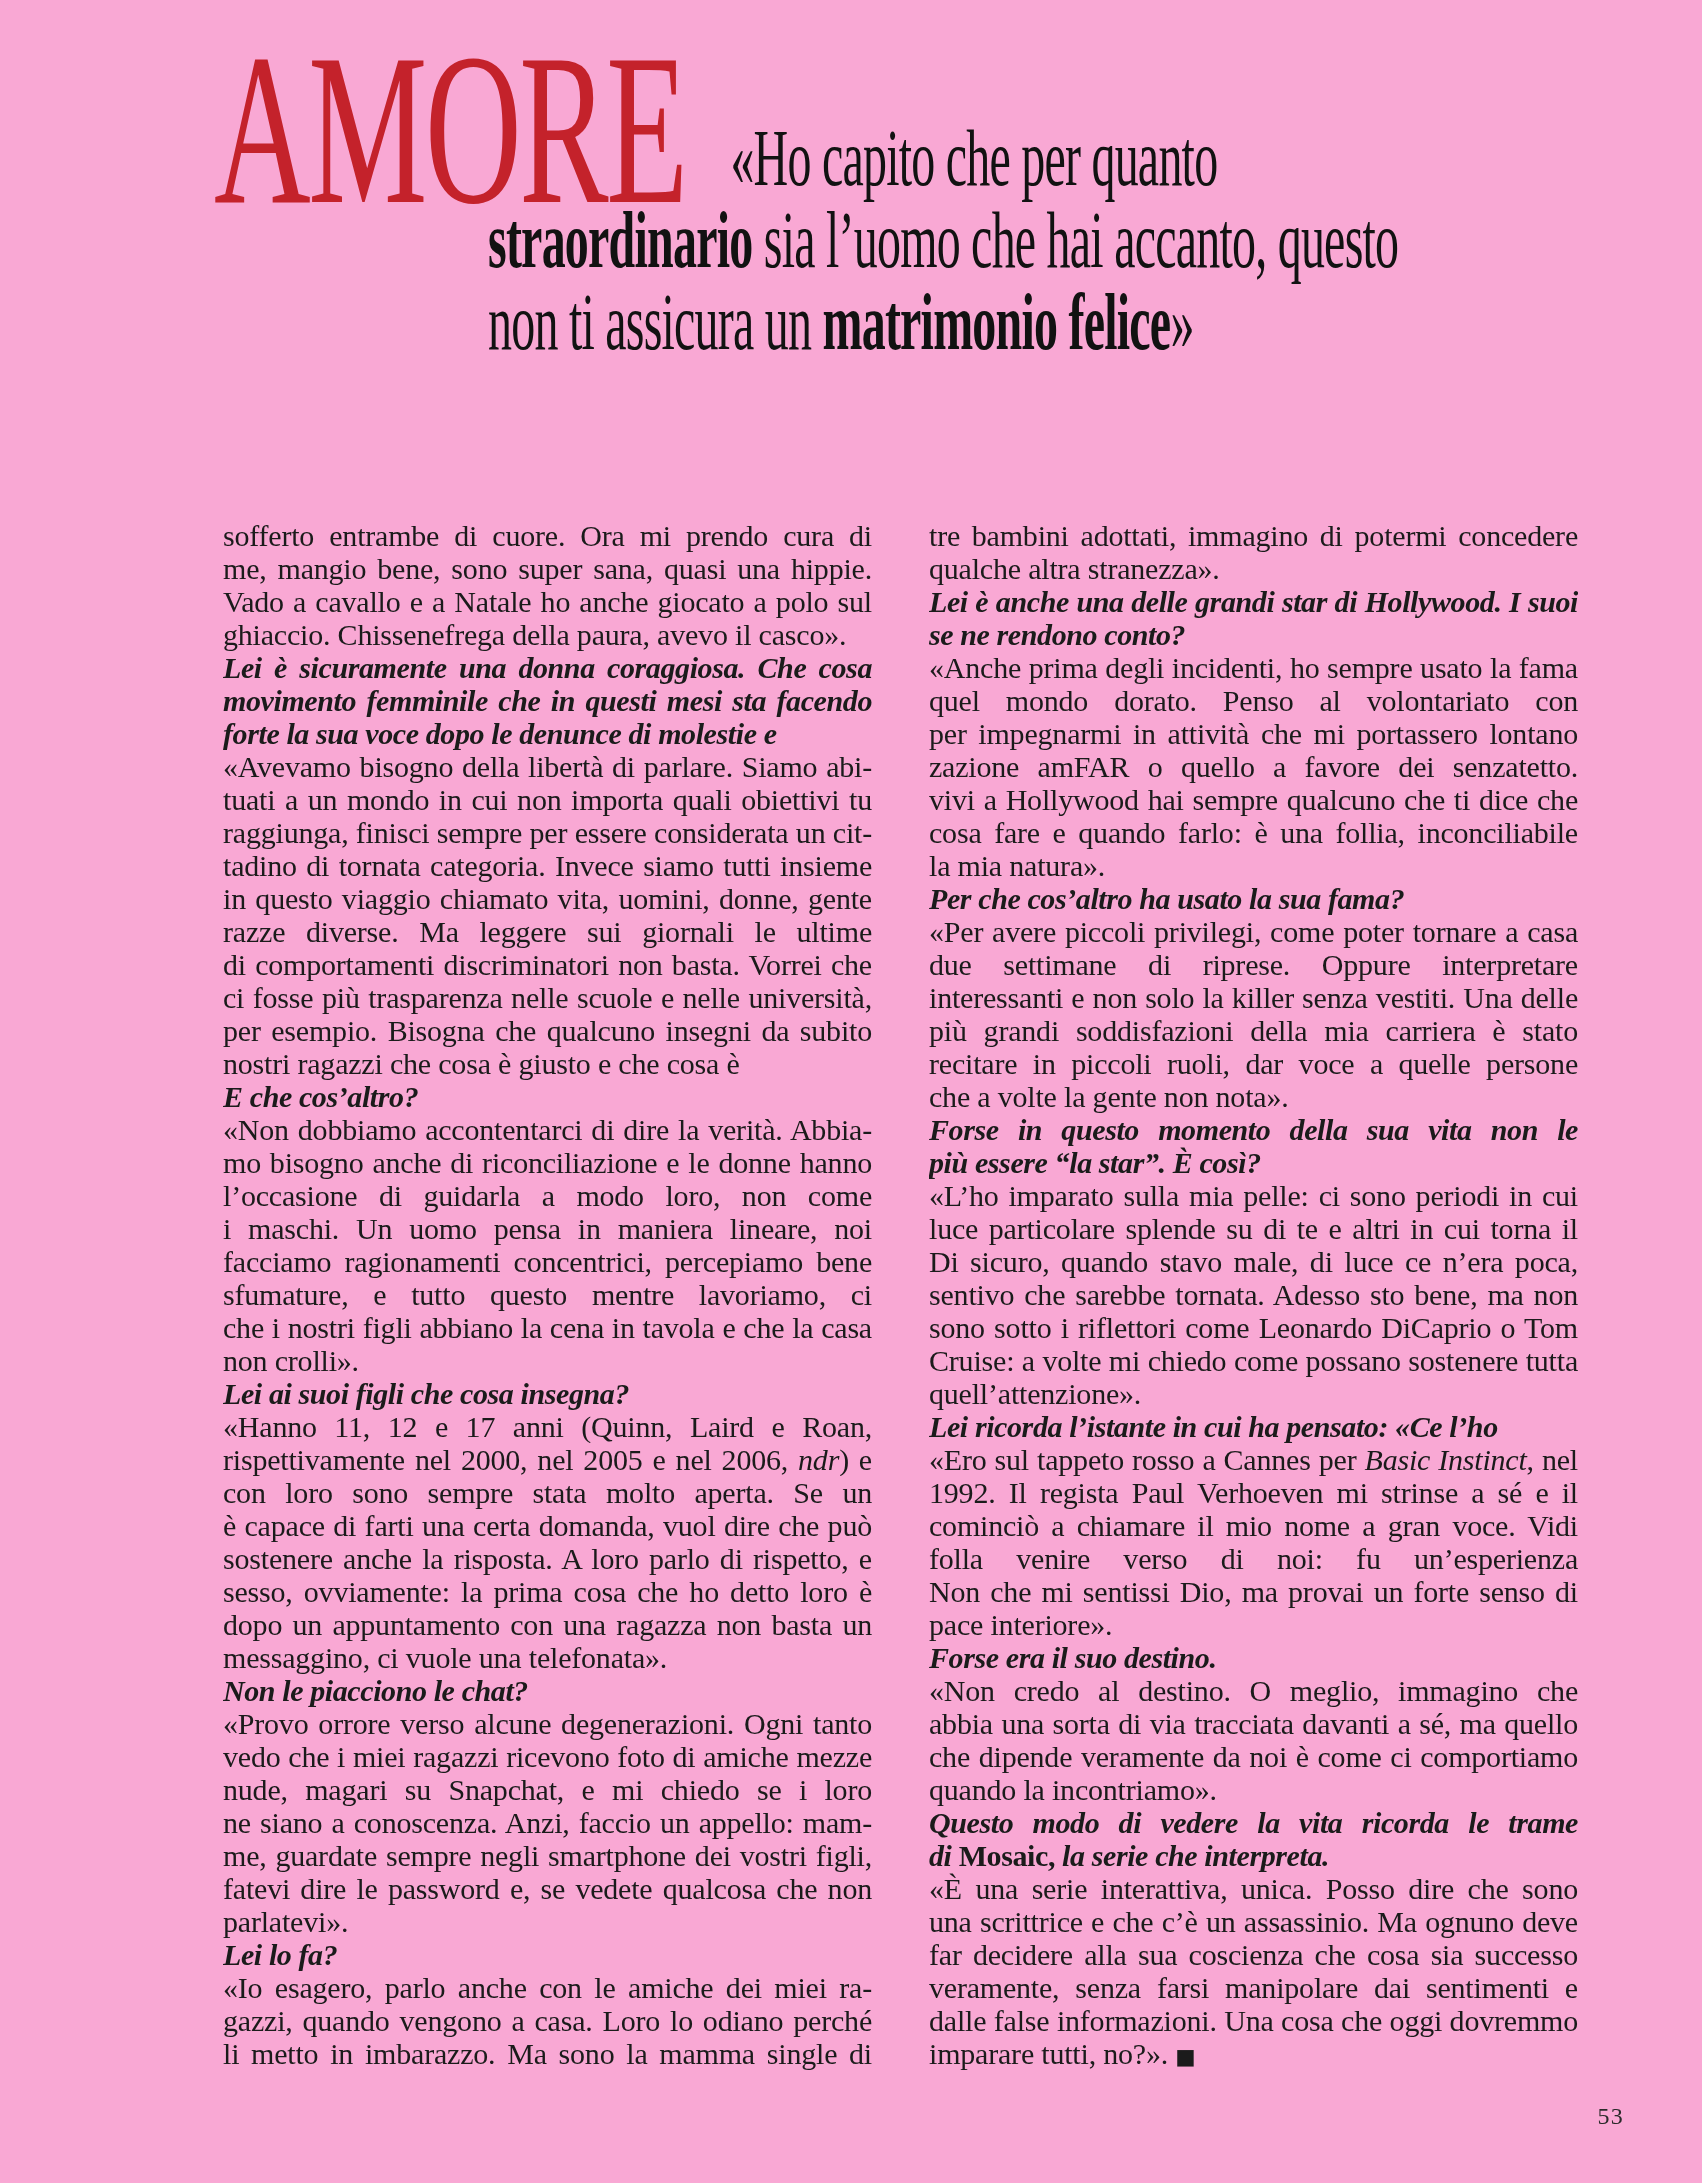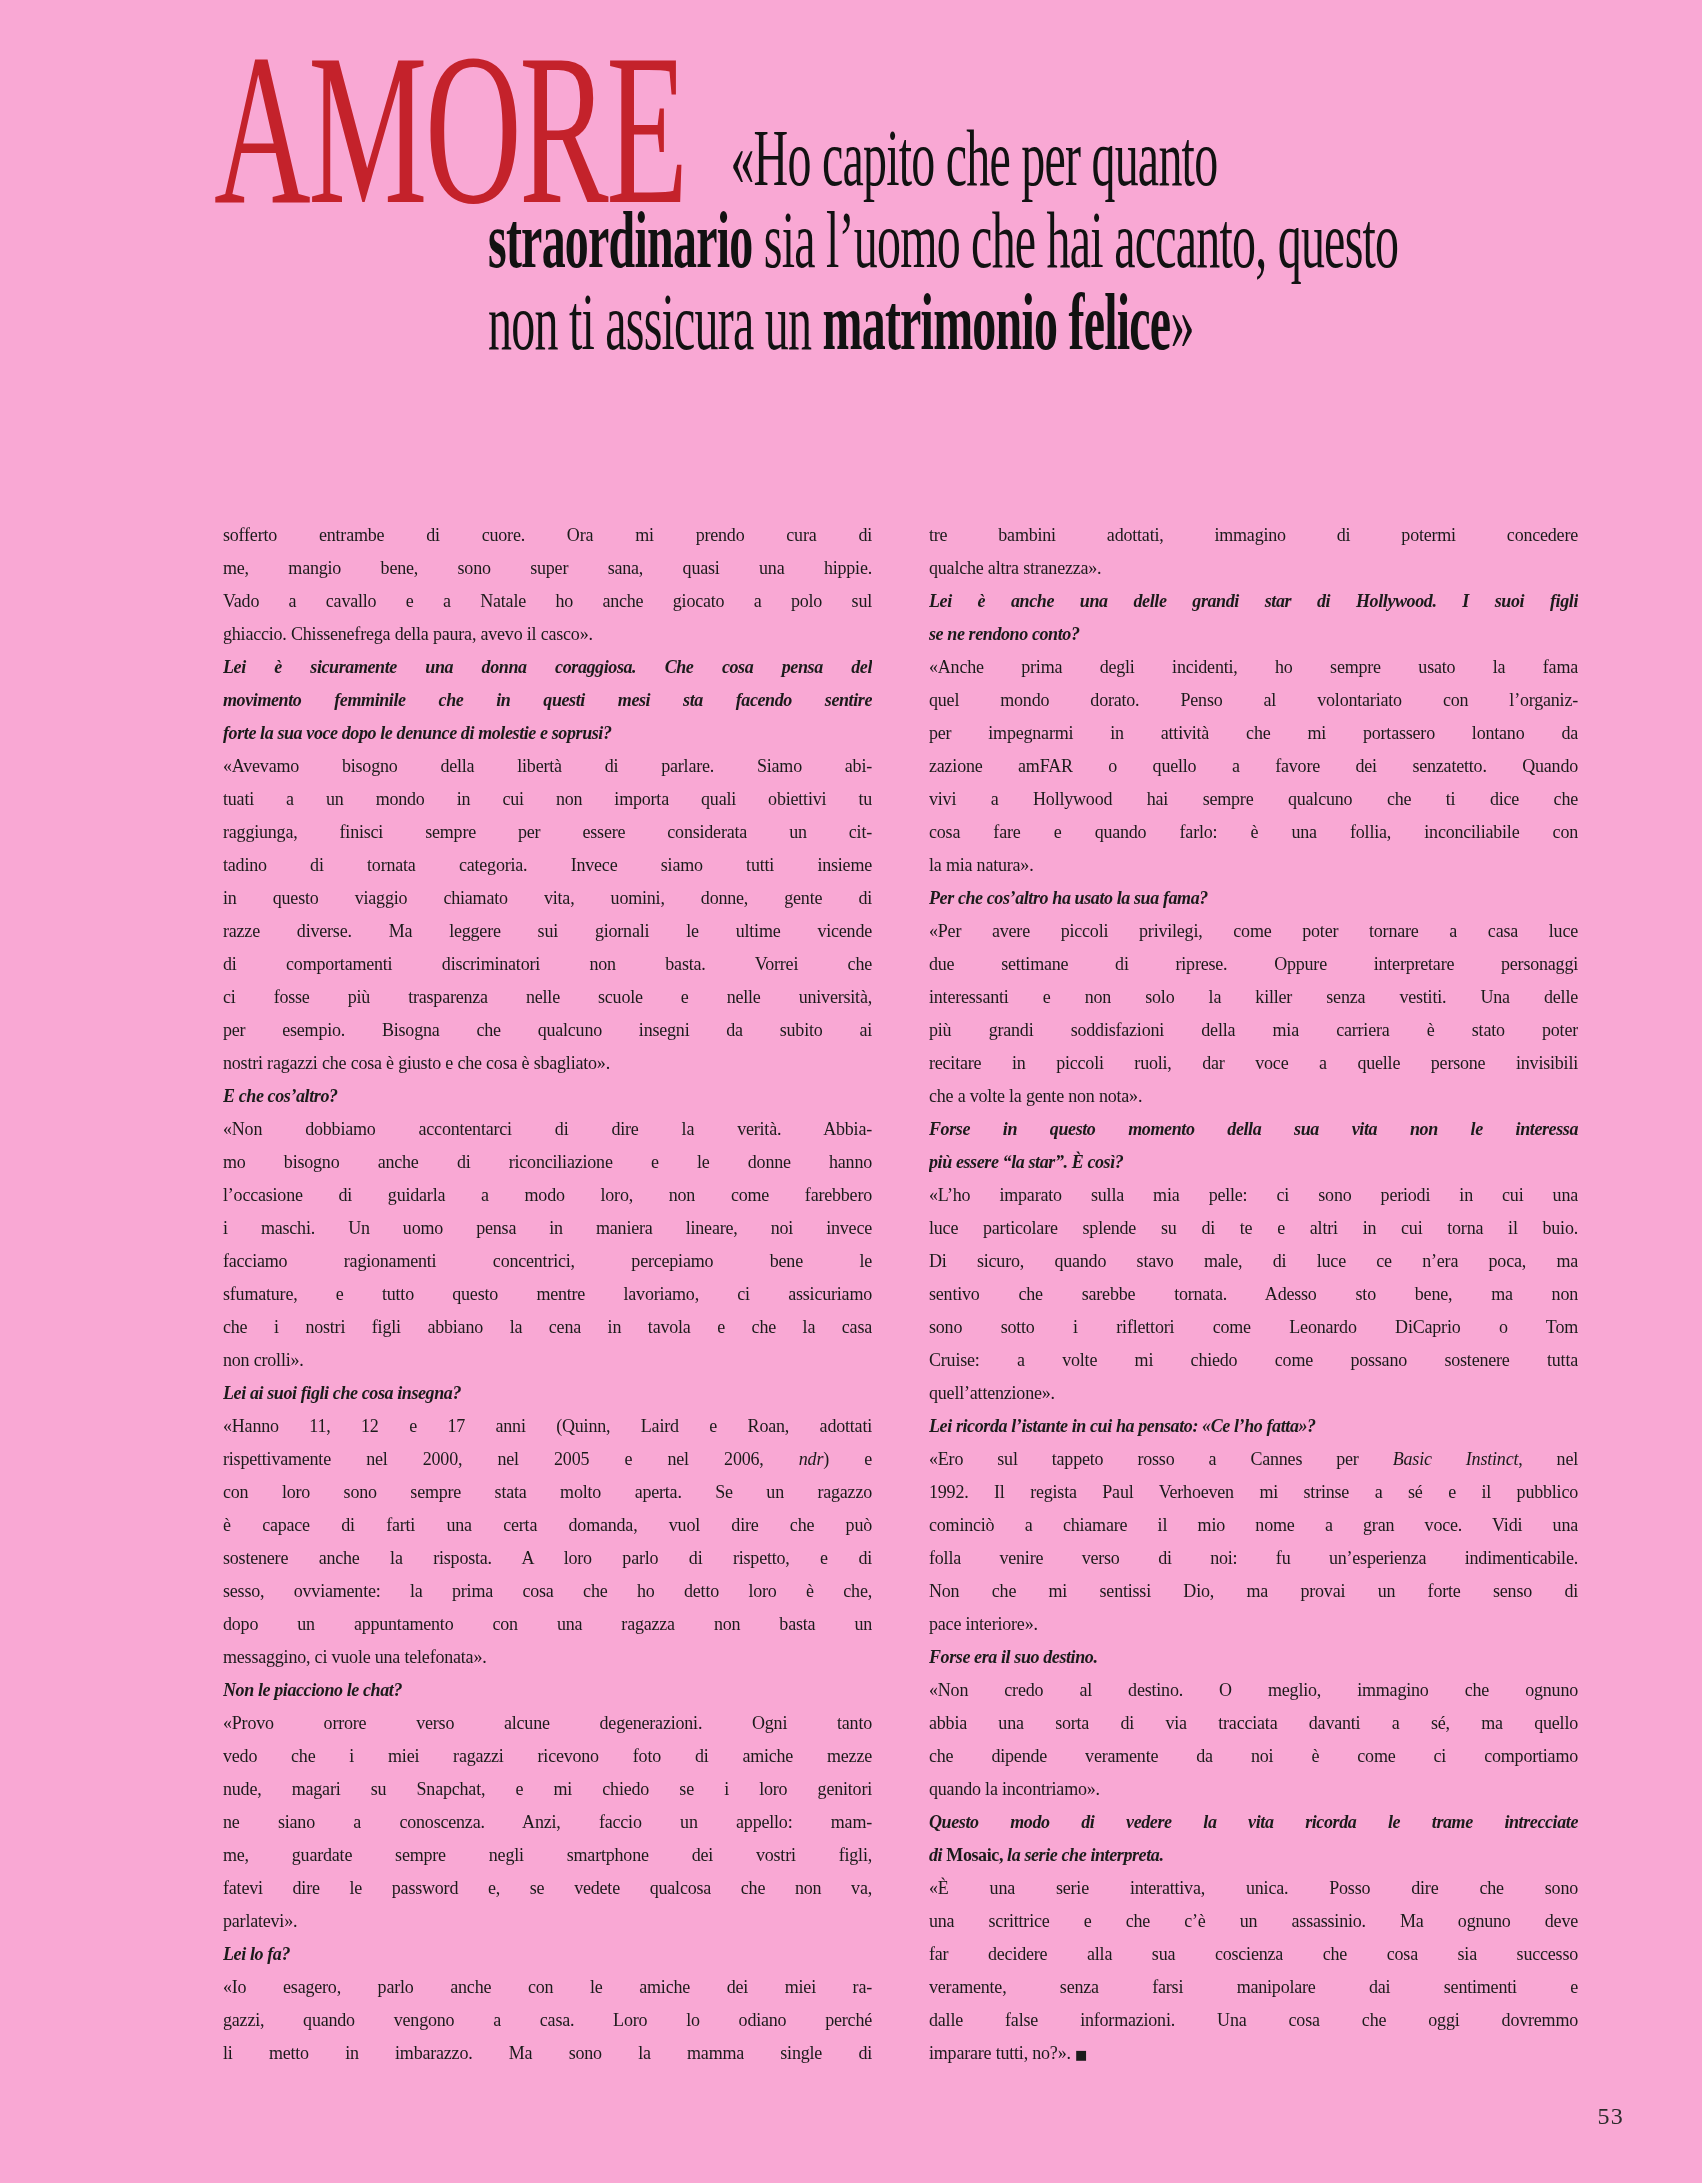--- a/index.html
+++ b/index.html
@@ -15,21 +15,21 @@
 
   
   .headline{position:absolute;left:488px;top:117px;width:1730px;
             transform:scaleX(0.60);transform-origin:left top;
             font-size:80px;line-height:82px;letter-spacing:-1.3px;color:#121212;}
   .hl-line{white-space:nowrap;}
   .hl-line:first-child{text-indent:404px;}
   .hl-line .seg-b{font-weight:bold;}
 
   
-  .col{position:absolute;top:519px;width:649px;font-size:18px;letter-spacing:-0.2px;}
+  .col{position:absolute;top:519px;width:649px;font-size:30px;letter-spacing:-0.2px;}
   .col-left{left:223px;}
   .col-right{left:929px;}
   .line{height:33px;line-height:33px;overflow:hidden;text-align:left;}
   .just{text-align:justify;text-align-last:justify;}
   .q{font-weight:bold;font-style:italic;letter-spacing:-0.4px;}
   .a .seg-i{font-style:italic;}
   .q .seg-b{font-style:normal;}
   .seg-sq{font-family:"DejaVu Sans",sans-serif;font-size:0.72em;}
 
   

